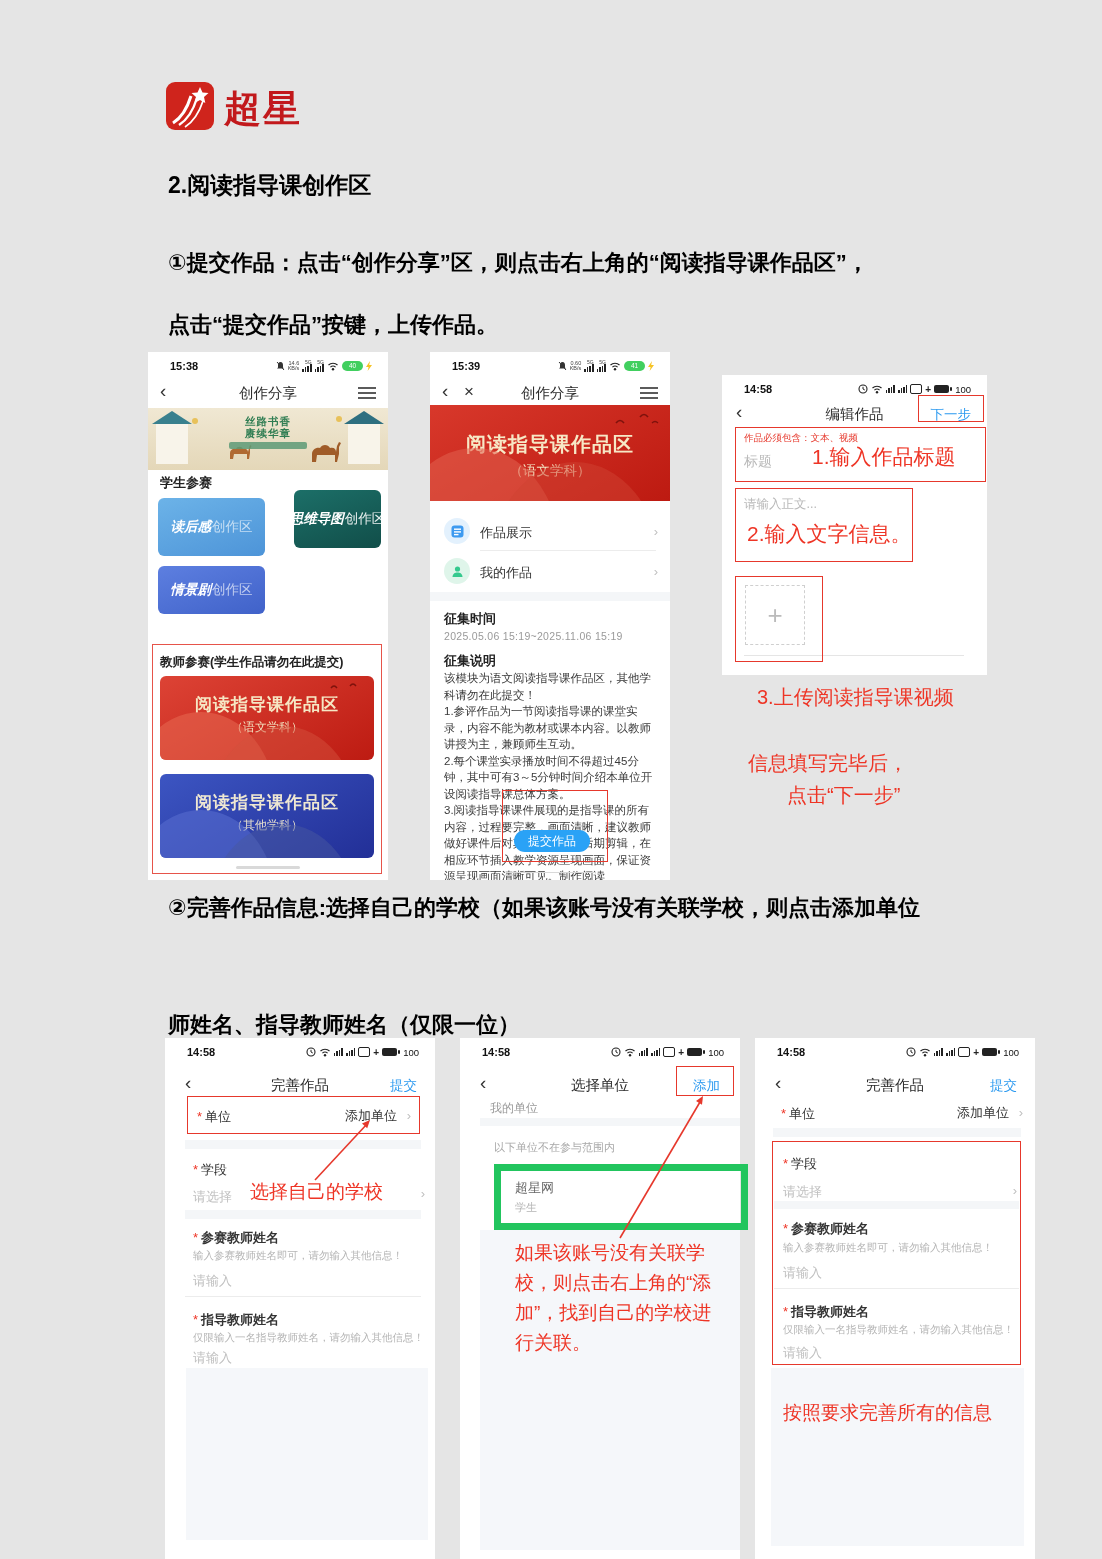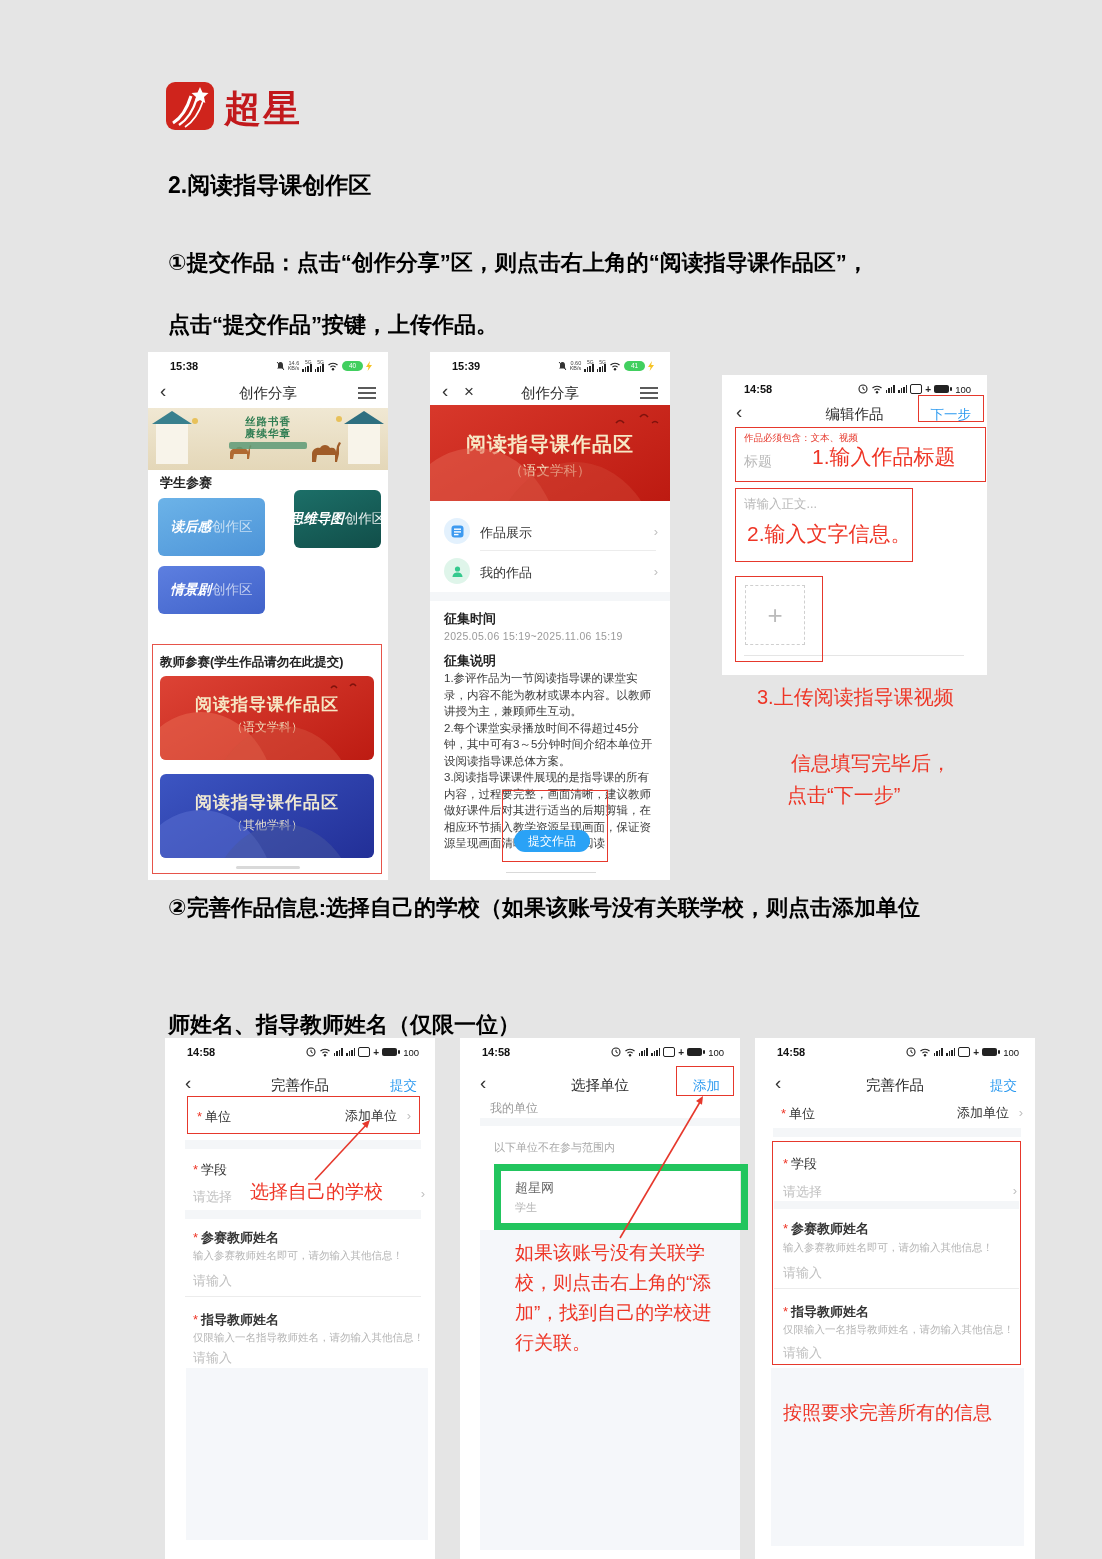--- a/index.html
+++ b/index.html
@@ -307,20 +307,21 @@
           </svg>
       </span>
       <span class="mlabel">我的作品</span>
       <span class="chev mchev">›</span>
     </div>
     <div class="band" style="left:0;width:240px;top:240px;"></div>
     <div class="p2lab" style="top:258px;">征集时间</div>
     <div class="p2date">2025.05.06 15:19~2025.11.06 15:19</div>
     <div class="p2lab" style="top:300px;">征集说明</div>
     <div class="desc">
+      <p>该模块为语文阅读指导课作品区，其他学科请勿在此提交！</p>
       <p>1.参评作品为一节阅读指导课的课堂实录，内容不能为教材或课本内容。以教师讲授为主，兼顾师生互动。</p>
       <p>2.每个课堂实录播放时间不得超过45分钟，其中可有3～5分钟时间介绍本单位开设阅读指导课总体方案。</p>
       <p>3.阅读指导课课件展现的是指导课的所有内容，过程要完整，画面清晰，建议教师做好课件后对其进行适当的后期剪辑，在相应环节插入教学资源呈现画面，保证资源呈现画面清晰可见。制作阅读</p>
     </div>
     <div class="submit-pill">提交作品</div>
     <div class="redbox" style="left:72px;top:438px;width:106px;height:72px;"></div>
     <div class="p2line"></div>
   </div>
 
   <div class="phone" id="p3">
@@ -372,21 +373,21 @@
     </div>
     <div class="thinline" style="left:22px;top:280px;width:220px;border-color:#e5e5e5;"></div>
     <div class="redbox" style="left:13px;top:201px;width:88px;height:86px;">
       <div class="dashed">
           <span>+</span>
         </div>
     </div>
   </div>
 
   <div class="ann" style="left:757px;top:684px;font-size:20px;">3.上传阅读指导课视频</div>
-  <div class="ann" style="left:791px;top:750px;font-size:20px;">信息填写完毕后，</div>
+  <div class="ann" style="left:748px;top:750px;font-size:20px;">信息填写完毕后，</div>
   <div class="ann" style="left:787px;top:782px;font-size:20px;">点击“下一步”</div>
 
   <div class="phone" id="p4">
     <div class="status">
       <span class="time">14:58</span>
       <span class="sicons">
         <svg width="10" height="10" viewBox="0 0 10 10">
             <circle cx="5" cy="5" r="4" stroke="#222" stroke-width="1.1" fill="none"></circle>
             <path d="M5 2.8 L5 5 L6.8 6" stroke="#222" stroke-width="1" fill="none"></path>
           </svg>

